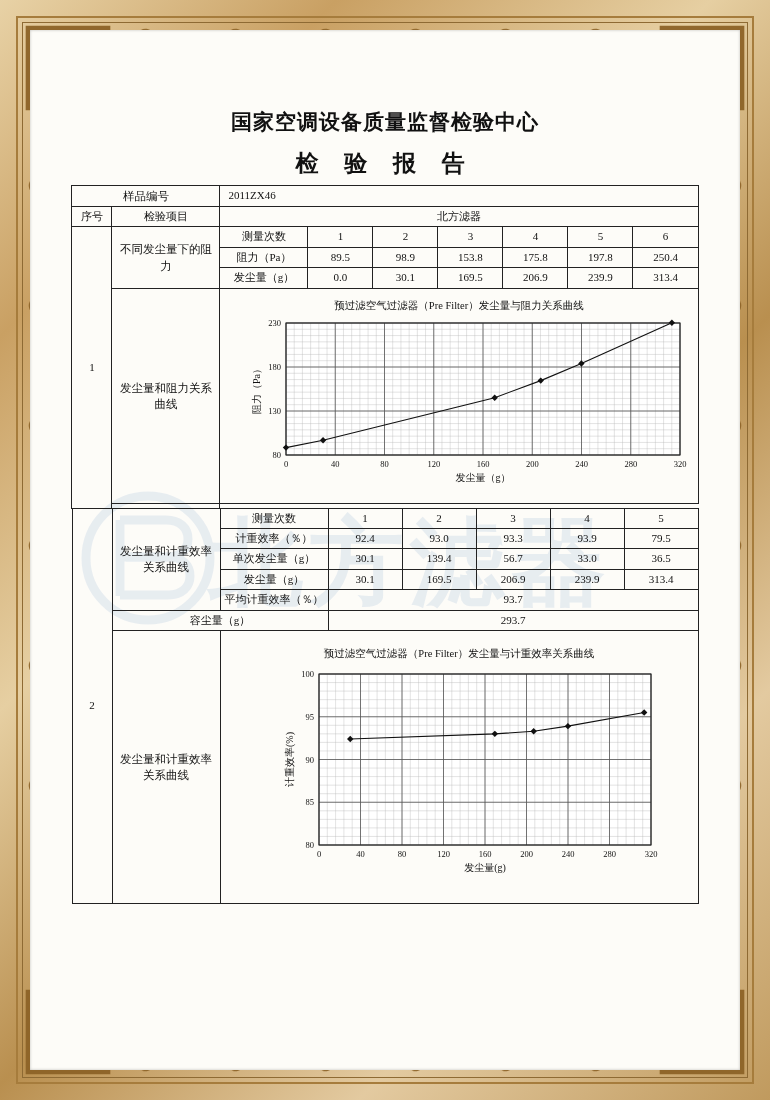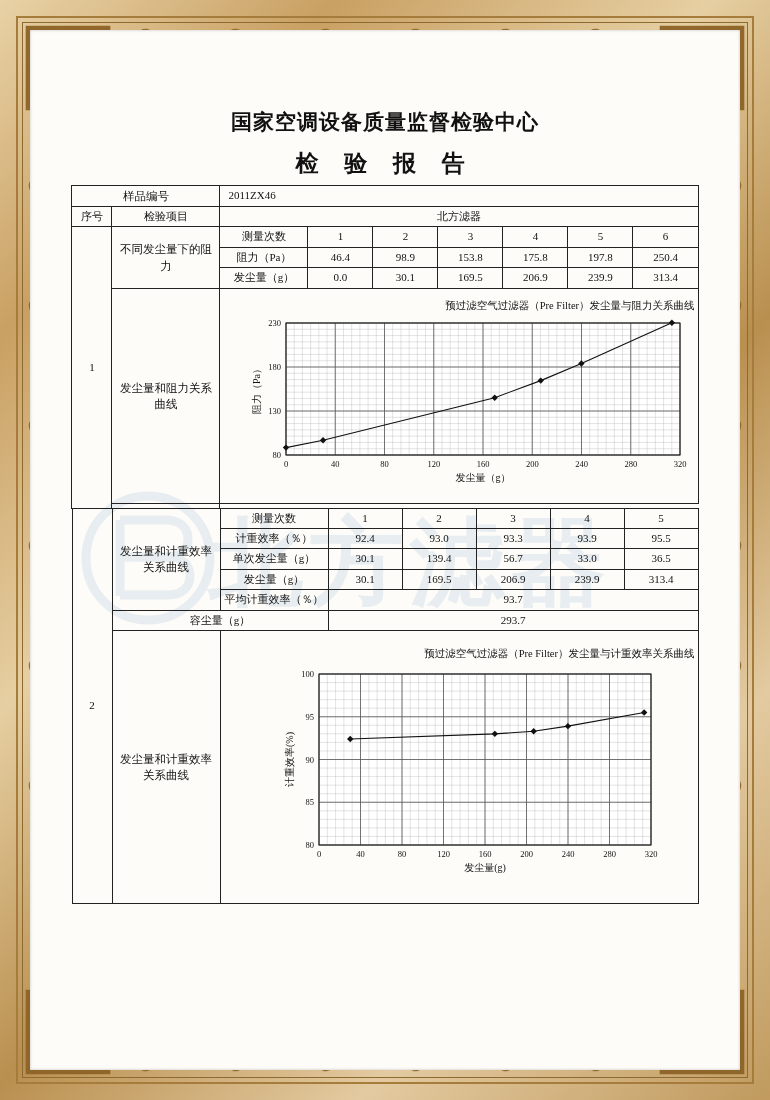--- a/index.html
+++ b/index.html
@@ -81,21 +81,21 @@
     font-size:11px;color:#111;table-layout:fixed;
   }
   table.main td{
     border:1px solid #222;padding:2px 3px;text-align:center;vertical-align:middle;
     line-height:1.4;
   }
   td.label{font-size:11.5px;}
   td.tall{height:210px;}
   .chartcell{padding:4px 2px;}
   .chart-title{
-    text-align:right;font-size:10.5px;color:#111;margin:2px 0 2px 0;line-height:1.35;
+    text-align:center;font-size:10.5px;color:#111;margin:2px 0 2px 0;line-height:1.35;
   }
   .chart-wrap{position:relative;margin:0 auto;}
   .chart-wrap svg{display:block;}
   .notfound{visibility:hidden;}
 </style>
 </head>
 <body>
 
 <div class="frame-outer"></div>
 <div class="frame-inner-line"></div>
@@ -254,21 +254,21 @@
         <td>测量次数</td>
         <td>1</td>
         <td>2</td>
         <td>3</td>
         <td>4</td>
         <td>5</td>
         <td>6</td>
       </tr>
       <tr>
         <td>阻力（Pa）</td>
-        <td>46.4</td>
+        <td>89.5</td>
         <td>98.9</td>
         <td>153.8</td>
         <td>175.8</td>
         <td>197.8</td>
         <td>250.4</td>
       </tr>
       <tr>
         <td>发尘量（g）</td>
         <td>0.0</td>
         <td>30.1</td>
@@ -424,21 +424,21 @@
         <td>3</td>
         <td>4</td>
         <td>5</td>
       </tr>
       <tr>
         <td>计重效率（％）</td>
         <td>92.4</td>
         <td>93.0</td>
         <td>93.3</td>
         <td>93.9</td>
-        <td>95.5</td>
+        <td>79.5</td>
       </tr>
       <tr>
         <td>单次发尘量（g）</td>
         <td>30.1</td>
         <td>139.4</td>
         <td>56.7</td>
         <td>33.0</td>
         <td>36.5</td>
       </tr>
       <tr>

